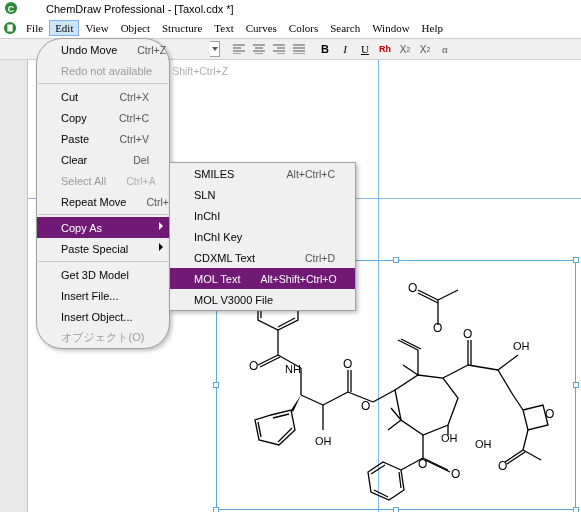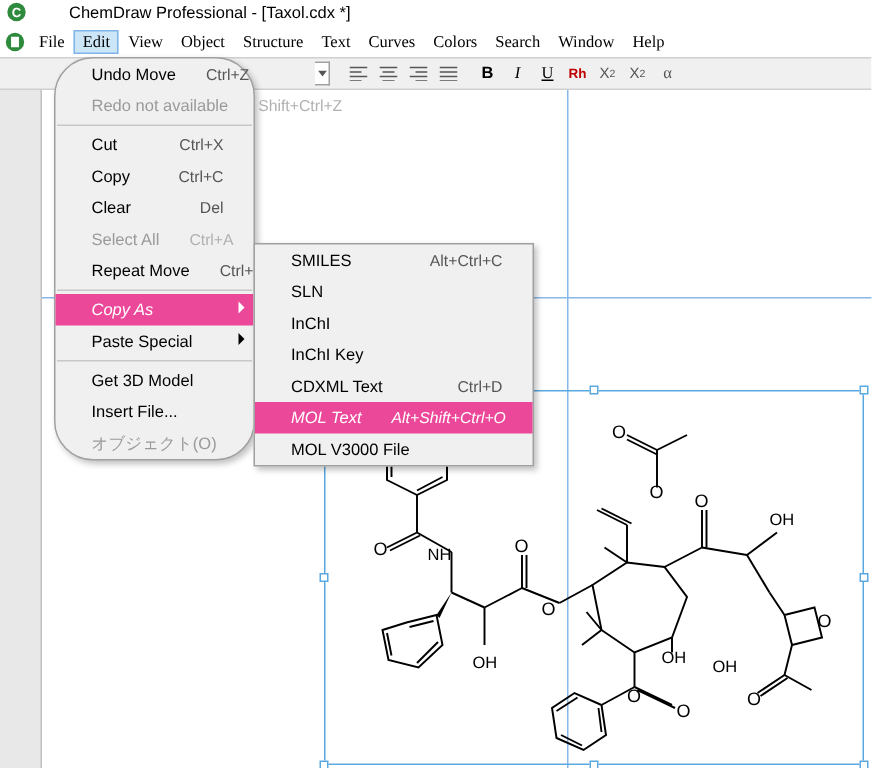--- a/index.html
+++ b/index.html
@@ -30,21 +30,21 @@
   .selection .h-nw { left:-4px; top:-4px;} .selection .h-n { left:50%; top:-4px; margin-left:-3px;} .selection .h-ne { right:-4px; top:-4px;}
   .selection .h-w { left:-4px; top:50%; margin-top:-3px;} .selection .h-e { right:-4px; top:50%; margin-top:-3px;}
   .selection .h-sw { left:-4px; bottom:-4px;} .selection .h-s { left:50%; bottom:-4px; margin-left:-3px;} .selection .h-se { right:-4px; bottom:-4px;}
   .molecule-svg { position:absolute; left: 195px; top: 210px; width: 350px; height: 240px; }
   .dropdown { position: absolute; background: #f0f0f0; border: 1px solid #a0a0a0; box-shadow: 2px 2px 4px rgba(0,0,0,0.25); }
   .dropdown .row { display: flex; align-items: center; height: 21px; padding: 0 20px 0 24px; white-space: nowrap; position:relative;}
   .dropdown .row .lbl { flex: 1; }
   .dropdown .row .shc { color: #555; margin-left: 20px; font-size: 10.5px;}
   .dropdown .row.disabled { color: #9a9a9a; }
   .dropdown .row.disabled .shc { color: #b0b0b0; text-align: center; }
-  .dropdown .row.hl { background: #ec4899; color: #fff; font-style: italic; }
+  .dropdown .row.hl { background: #701a75; color: #fff; }
   .dropdown .row.hl .shc { color: #fff; }
   .dropdown .sep { height: 1px; background: #c8c8c8; margin: 2px 1px; }
   .dropdown .row .arrow { position:absolute; right:6px; top:5px; width:0; height:0; border-top:4px solid transparent; border-bottom:4px solid transparent; border-left:4px solid #000;}
   .dropdown .row.hl .arrow { border-left-color:#fff;}
   #edit-menu { left: 36px; top: 38px; width: 134px; border-radius: 26px; }
   #copyas-menu { left: 169px; top: 162px; width: 187px; }
 </style>
 </head>
 <body>
 
@@ -242,20 +242,24 @@
   <div class="sep"></div>
   <div class="row">
       <span class="lbl">Cut</span>
       <span class="shc">Ctrl+X</span>
     </div>
   <div class="row">
       <span class="lbl">Copy</span>
       <span class="shc">Ctrl+C</span>
     </div>
   <div class="row">
+      <span class="lbl">Paste</span>
+      <span class="shc">Ctrl+V</span>
+    </div>
+  <div class="row">
       <span class="lbl">Clear</span>
       <span class="shc">Del</span>
     </div>
   <div class="row disabled">
       <span class="lbl">Select All</span>
       <span class="shc">Ctrl+A</span>
     </div>
   <div class="row">
       <span class="lbl">Repeat Move</span>
       <span class="shc">Ctrl+Y</span>
@@ -269,20 +273,23 @@
       <span class="lbl">Paste Special</span>
       <span class="arrow"></span>
     </div>
   <div class="sep"></div>
   <div class="row">
       <span class="lbl">Get 3D Model</span>
     </div>
   <div class="row">
       <span class="lbl">Insert File...</span>
     </div>
+  <div class="row">
+      <span class="lbl">Insert Object...</span>
+    </div>
   <div class="row disabled">
       <span class="lbl">オブジェクト(O)</span>
     </div>
 </div>
 
 <div id="copyas-menu" class="dropdown">
   <div class="row">
       <span class="lbl">SMILES</span>
       <span class="shc">Alt+Ctrl+C</span>
     </div>

